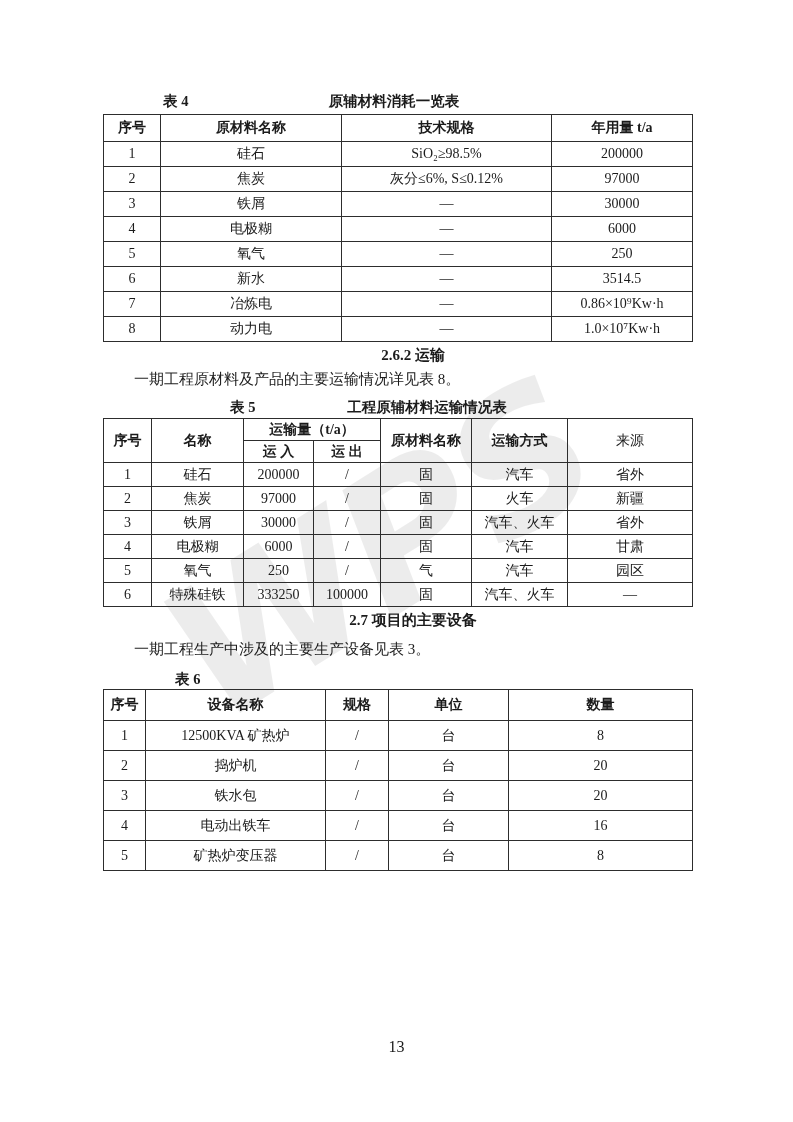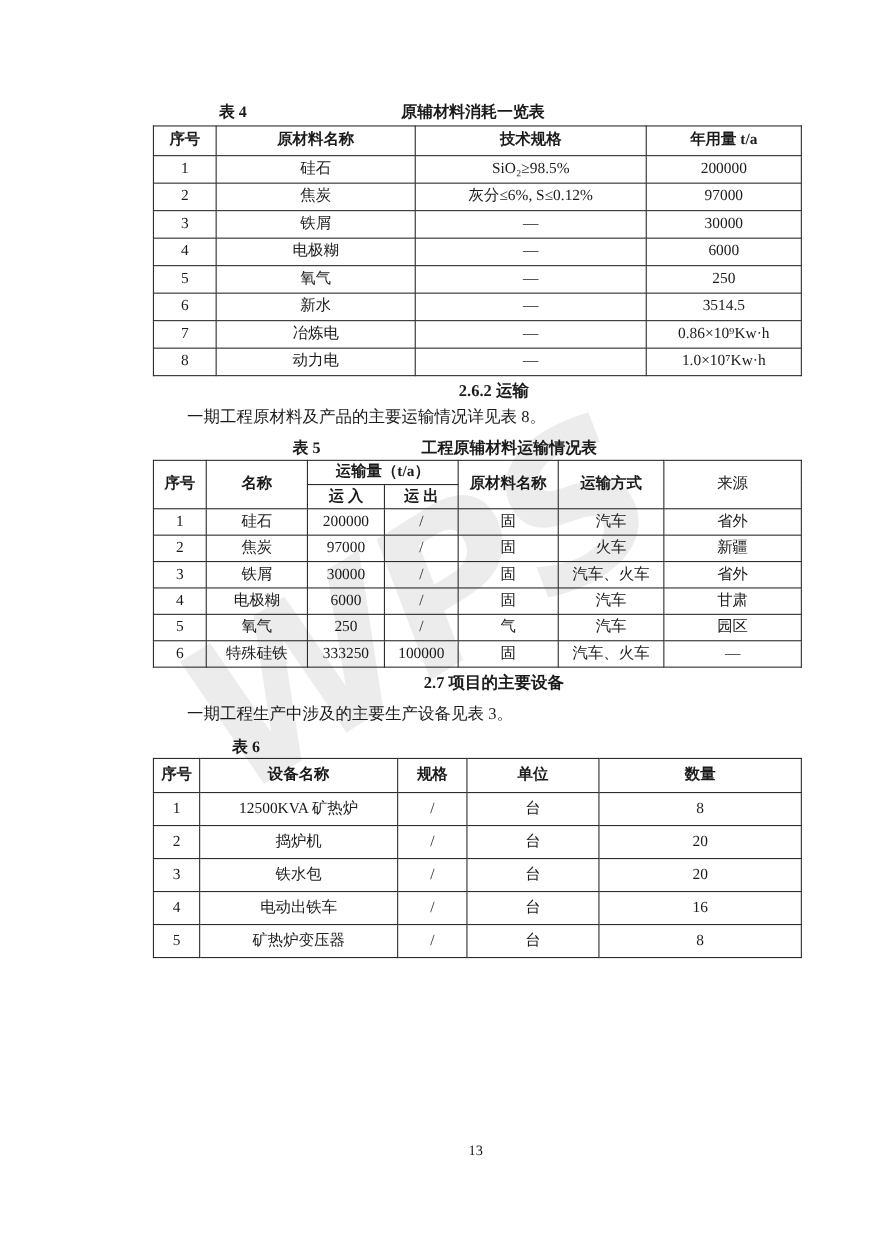--- a/index.html
+++ b/index.html
@@ -16,21 +16,21 @@
     position:absolute;left:40px;top:385px;width:680px;height:330px;
     display:flex;align-items:center;justify-content:center;
     transform:rotate(-32deg);
     font-family:"DejaVu Sans","Liberation Sans",sans-serif;
     font-weight:bold;font-style:italic;
     font-size:185px;letter-spacing:-4px;
     color:rgba(0,0,0,0.075);
     z-index:0;user-select:none;pointer-events:none;
   }
   .content-layer{position:absolute;left:0;top:0;width:793px;height:1122px;z-index:1;}
-  .abs{position:absolute;margin-left:36px;}
+  .abs{position:absolute;}
   
   .tbl-caption{left:103px;width:589px;height:20px;font-size:14.5px;font-weight:bold;}
   .cap-label{position:absolute;top:0;white-space:nowrap;}
   .cap-title{position:absolute;top:0;transform:translateX(-50%);white-space:nowrap;}
   
   .heading{left:103px;width:620px;font-size:15px;font-weight:bold;white-space:nowrap;text-align:center;}
   .para{left:103px;width:589px;font-size:15px;padding-left:31px;box-sizing:border-box;white-space:nowrap;}
   
   table{border-collapse:collapse;table-layout:fixed;width:589px;background:transparent;}
   td{
@@ -41,21 +41,21 @@
   }
   .hdr td{font-weight:bold;}
   td.normal{font-weight:normal;}
   #table4 td{height:24px;}
   #table4 tr.hdr td{height:26px;}
   #table5 td{height:23px;}
   #table5 tr.hdr td{height:21px;}
   #table6 td{height:29px;}
   #table6 tr.hdr td{height:30px;}
   
-  .page-number{left:0;top:1038px;width:793px;text-align:center;font-size:13px;}
+  .page-number{left:0;top:1038px;width:793px;text-align:center;font-size:16px;}
 </style>
 </head>
 <body>
 
 <div class="page">
 
   <div class="watermark">WPS</div>
 
   <div class="content-layer">
 

